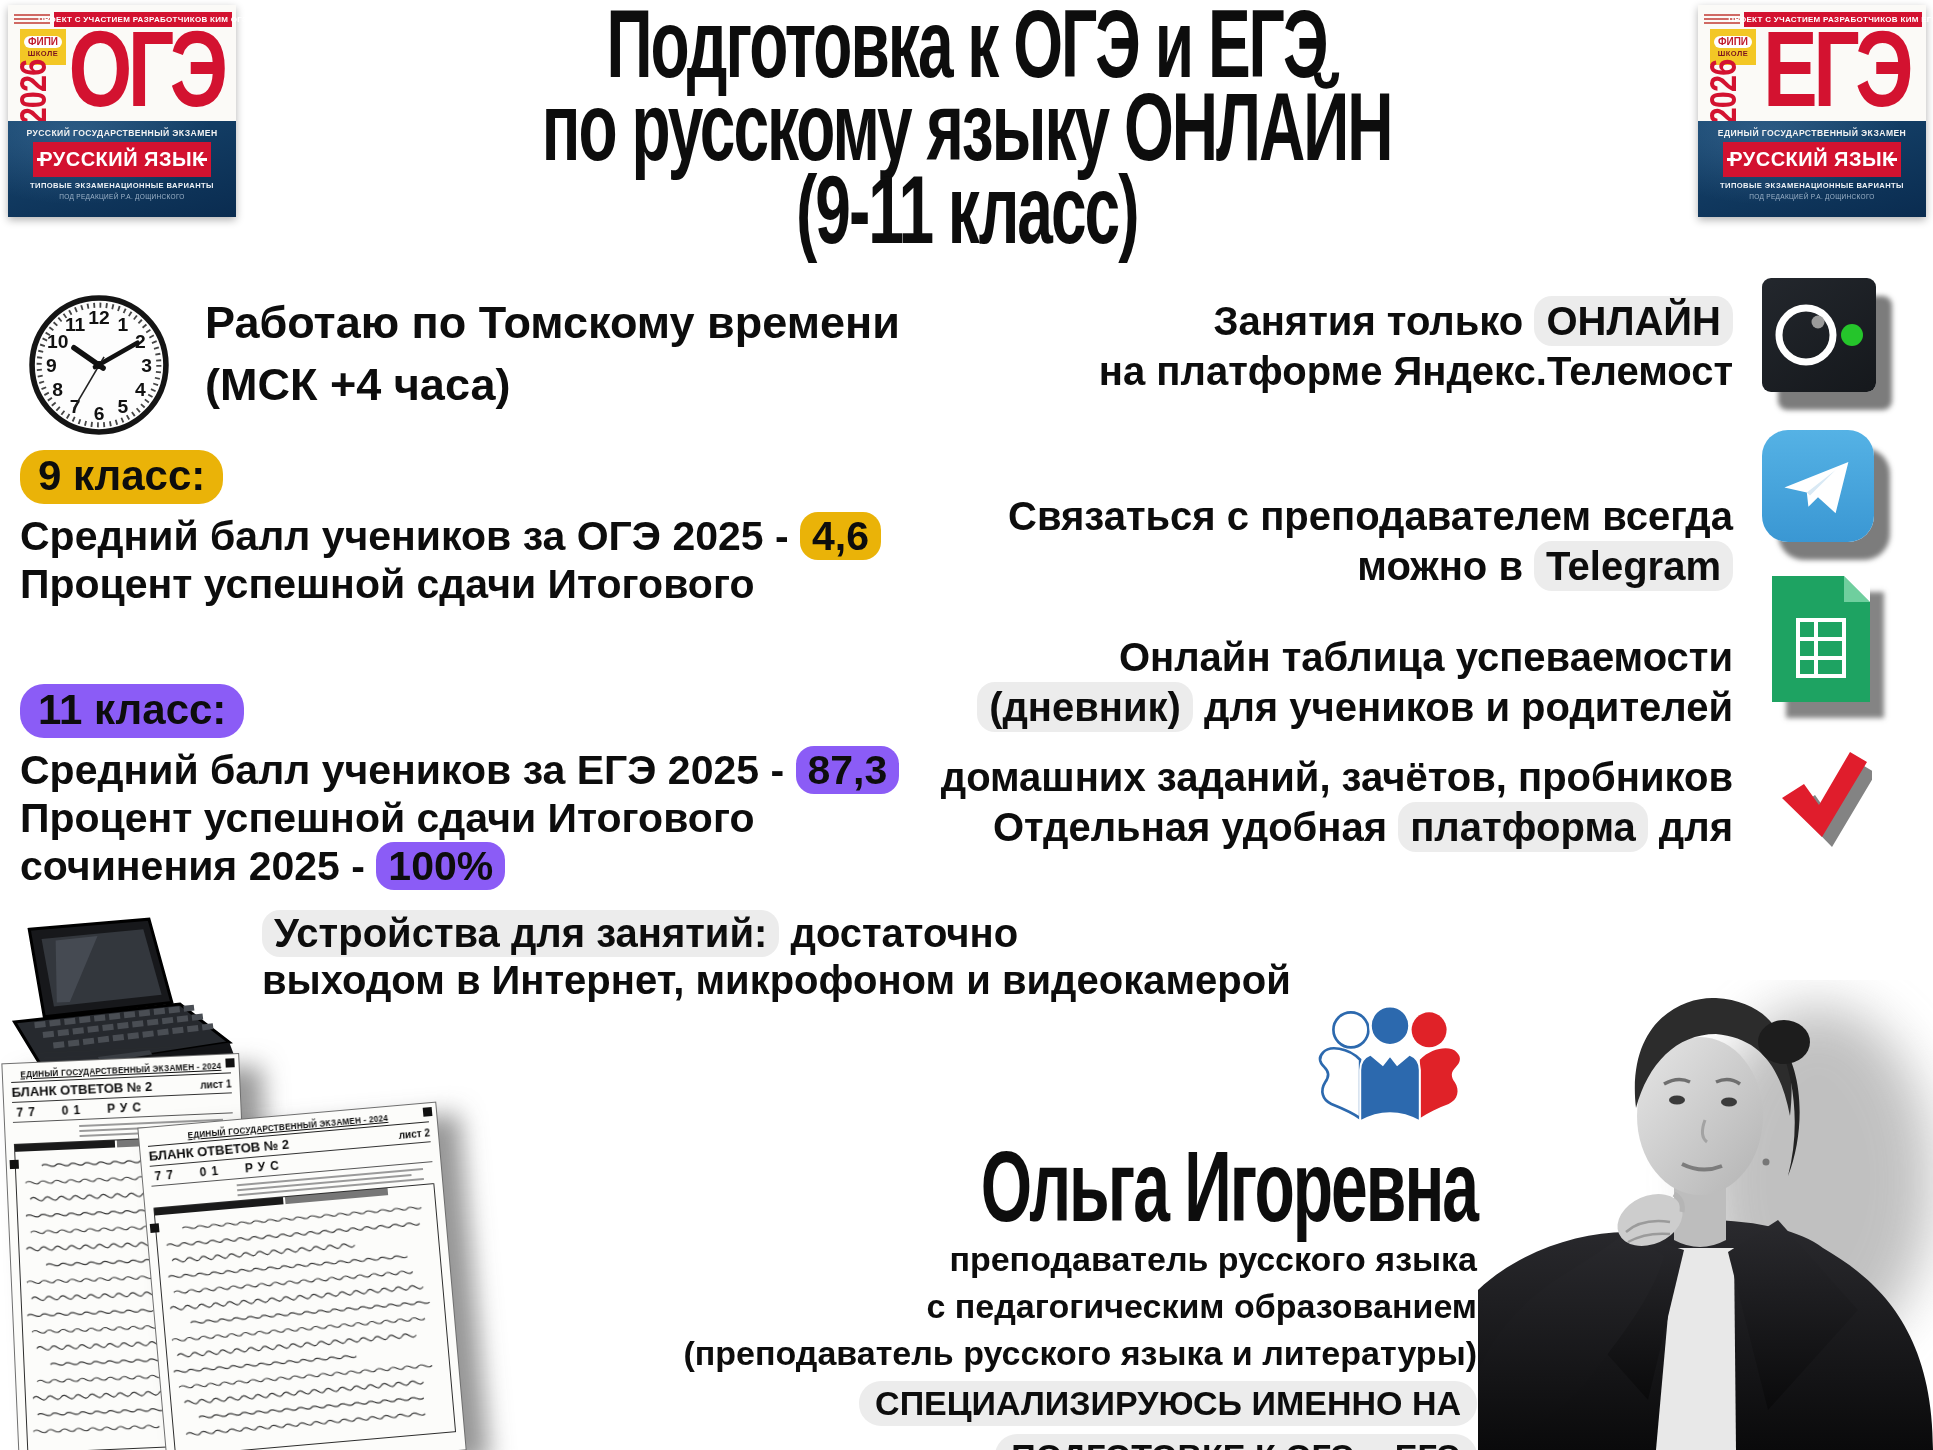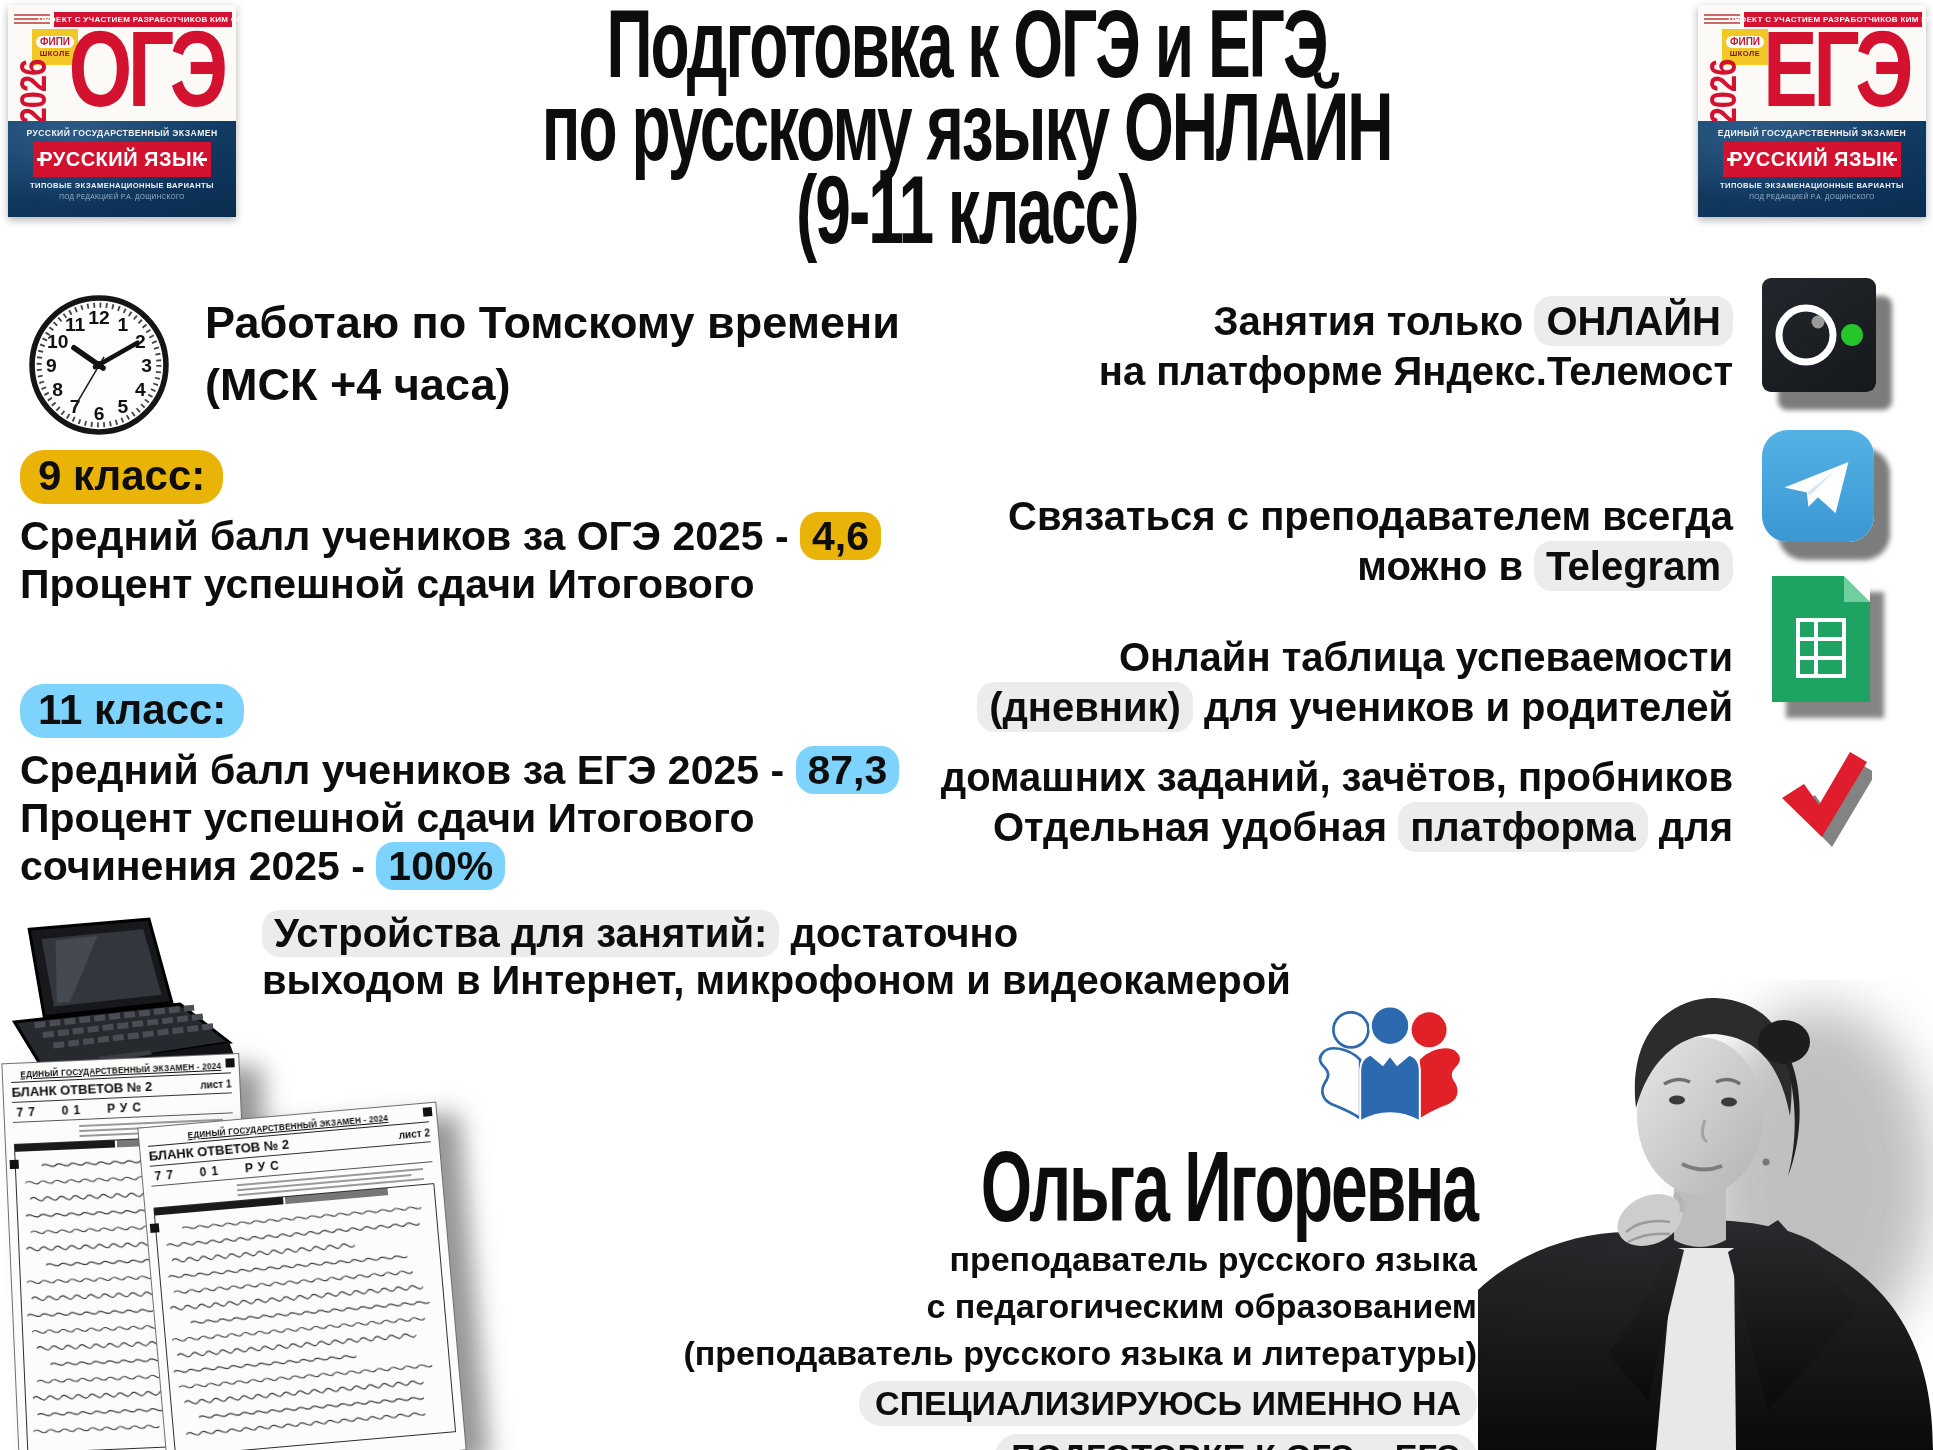--- a/index.html
+++ b/index.html
@@ -14,21 +14,21 @@
 
   
   .cover{position:absolute;width:228px;height:212px;background:#fbfaf7;box-shadow:0 3px 8px rgba(0,0,0,.3);}
   .cover-oge{left:8px;top:5px;}
   .cover-ege{left:1698px;top:5px;}
   .cv-bar{position:absolute;top:7px;left:46px;right:4px;height:15px;background:#d31230;color:#fff;
           font-size:8px;font-weight:700;display:flex;align-items:center;justify-content:center;
           letter-spacing:.3px;white-space:nowrap;}
   .cv-microred{position:absolute;left:6px;top:9px;width:36px;height:11px;
           background:repeating-linear-gradient(#c5453f 0 2px,transparent 2px 4px);opacity:.8;}
-  .cv-badge{position:absolute;left:24px;top:24px;width:46px;height:36px;background:#f3c725;
+  .cv-badge{position:absolute;left:12px;top:24px;width:46px;height:36px;background:#f3c725;
           display:flex;flex-direction:column;align-items:center;justify-content:center;line-height:1;}
   .cv-fipi{font-size:10px;font-weight:700;color:#c01d2e;background:#fff;border-radius:8px;padding:1px 4px;}
   .cv-school{font-size:7.5px;font-weight:700;color:#7a1420;margin-top:2px;letter-spacing:.5px;}
   .cv-year{position:absolute;left:2px;top:56px;width:48px;height:62px;display:flex;align-items:center;justify-content:center;}
   .cv-year span{transform:rotate(-90deg) scaleX(.85);font-size:36px;font-weight:700;color:#d31230;letter-spacing:-1px;}
   .cv-abbr{position:absolute;left:50px;right:2px;top:12px;height:104px;display:flex;align-items:center;justify-content:center;}
   .cv-abbr span{font-size:108px;font-weight:700;color:#d31230;transform:scaleX(.76);letter-spacing:-6px;line-height:1;}
   .cv-bottom{position:absolute;left:0;right:0;bottom:0;height:96px;text-align:center;
           background:radial-gradient(ellipse at 30% 15%,rgba(120,170,215,.25),transparent 60%),linear-gradient(165deg,#17466f,#0a2c50);}
   .cv-examname{margin-top:7px;font-size:8.6px;font-weight:700;color:#f3f3f3;letter-spacing:.4px;}
@@ -39,21 +39,21 @@
   .cv-variants{margin-top:4px;font-size:7.6px;font-weight:700;color:#eef2f6;letter-spacing:.4px;}
   .cv-editor{margin-top:3px;font-size:6.5px;color:#9db3c9;letter-spacing:.3px;}
 
   
   .clock{position:absolute;left:28px;top:294px;}
   .tz{position:absolute;left:205px;top:292px;font-size:45px;font-weight:700;line-height:62px;}
 
   
   .pill{display:inline-block;border-radius:18px;padding:0 12px;}
   .pill-label{border-radius:24px;padding:2px 18px 4px;}
-  .blue{background:#eab308;} .pink{background:#7dd3fc;} .gray{background:#ececec;}
+  .blue{background:#eab308;} .pink{background:#8b5cf6;} .gray{background:#ececec;}
 
   
   .grade{position:absolute;left:20px;font-size:41px;font-weight:700;line-height:48px;}
   .g9{top:450px;} .g11{top:684px;}
   .grade .label{font-size:42px;margin-bottom:8px;display:inline-block;}
   .grade div{white-space:nowrap;}
 
   
   .feat{position:absolute;right:200px;text-align:right;font-size:40px;font-weight:700;line-height:50px;white-space:nowrap;}
   .f1{top:296px;} .f2{top:491px;} .f3{top:632px;} .f4{top:752px;}

